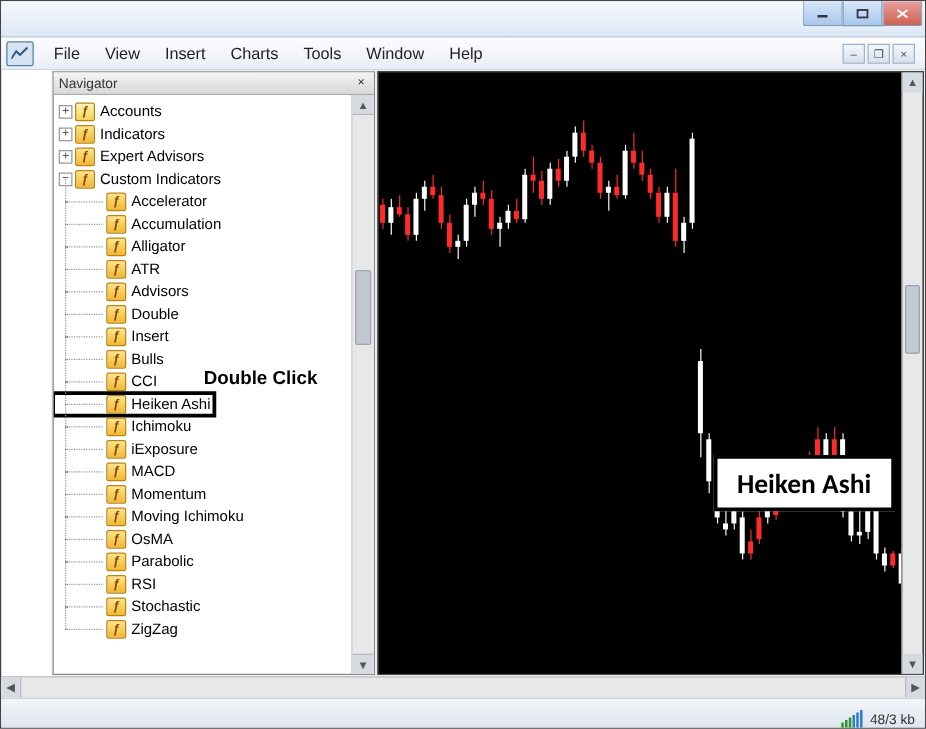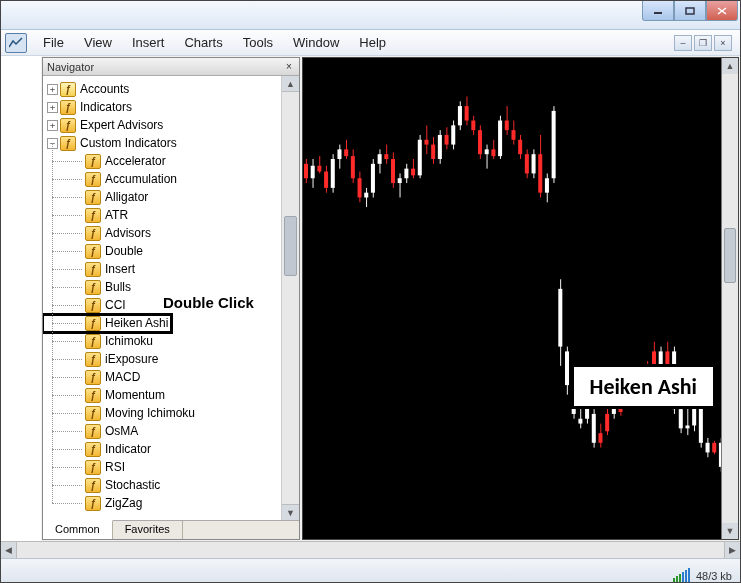--- a/index.html
+++ b/index.html
@@ -283,44 +283,40 @@
             <div class="node depth1" style="position: relative;">
               <span class="ficon">ƒ</span>
    <span>Moving Ichimoku</span>
             </div>
             <div class="node depth1" style="position: relative;">
               <span class="ficon">ƒ</span>
    <span>OsMA</span>
             </div>
             <div class="node depth1" style="position: relative;">
               <span class="ficon">ƒ</span>
-   <span>Indicator</span>
+   <span>Parabolic</span>
             </div>
             <div class="node depth1" style="position: relative;">
               <span class="ficon">ƒ</span>
    <span>RSI</span>
             </div>
             <div class="node depth1" style="position: relative;">
               <span class="ficon">ƒ</span>
    <span>Stochastic</span>
             </div>
             <div class="node depth1" style="position: relative;">
               <span class="ficon">ƒ</span>
    <span>ZigZag</span>
             </div>
           </div>
         <div class="tree-scroll">
           <div class="tree-scroll-arrow up">▲</div>
           <div class="tree-scroll-thumb"></div>
           <div class="tree-scroll-arrow down">▼</div>
         </div>
-      </div>
-      <div class="nav-tabs">
-        <div class="nav-tab active">Common</div>
-        <div class="nav-tab">Favorites</div>
       </div>
     </div>
 
     <div class="chart-area">
       <svg class="chart-svg" id="chartsvg" viewBox="0 0 460 490" preserveAspectRatio="none">
           <line x1="3.5384615384615383" y1="102.89999999999998" x2="3.5384615384615383" y2="127.39999999999998" stroke="#ff2b2b" stroke-width="1"></line>
           <rect x="1.0615384615384615" y="107.80000000000001" width="4.246153846153846" height="14.699999999999989" fill="#ff2b2b" stroke="none" stroke-width="0"></rect>
           <line x1="10.615384615384615" y1="102.89999999999998" x2="10.615384615384615" y2="132.3" stroke="#ffffff" stroke-width="1"></line>
           <rect x="8.138461538461538" y="109.75999999999999" width="4.246153846153846" height="12.740000000000009" fill="#ffffff" stroke="#000" stroke-width="0"></rect>
           <line x1="17.692307692307693" y1="99.95999999999998" x2="17.692307692307693" y2="117.60000000000002" stroke="#ff2b2b" stroke-width="1"></line>

